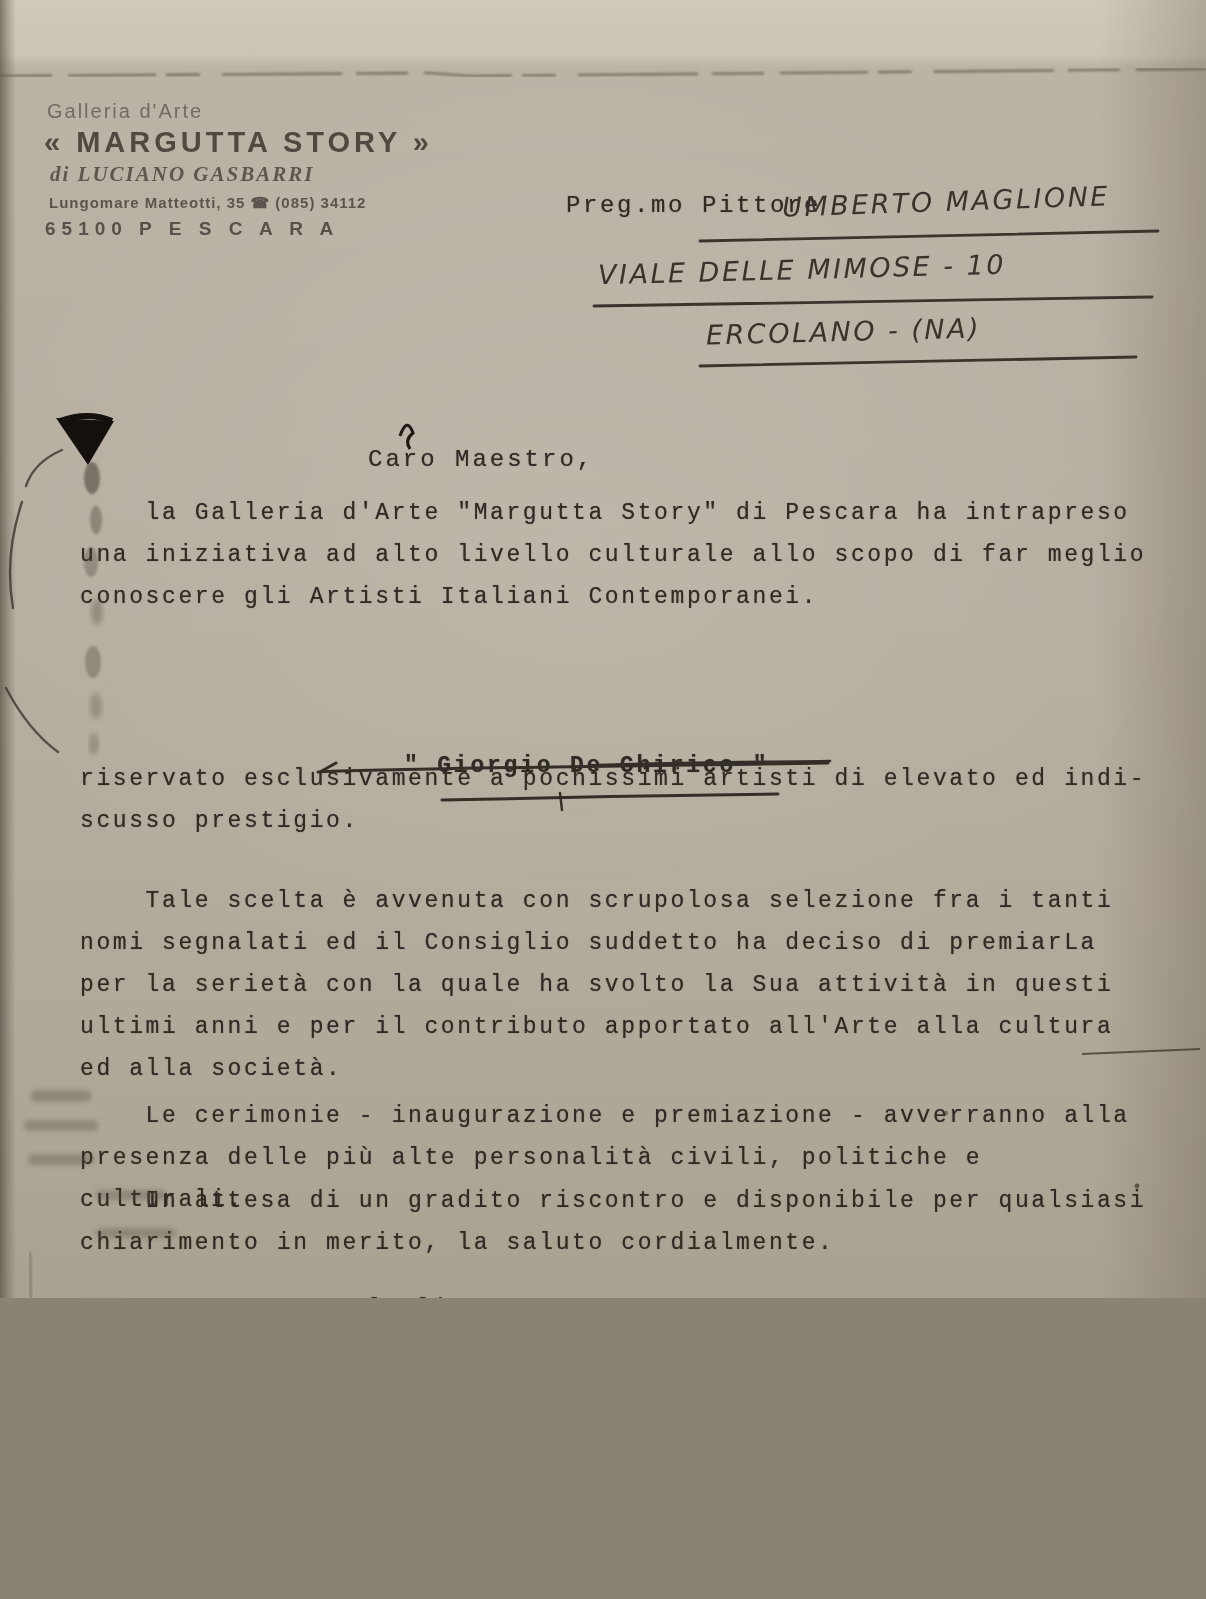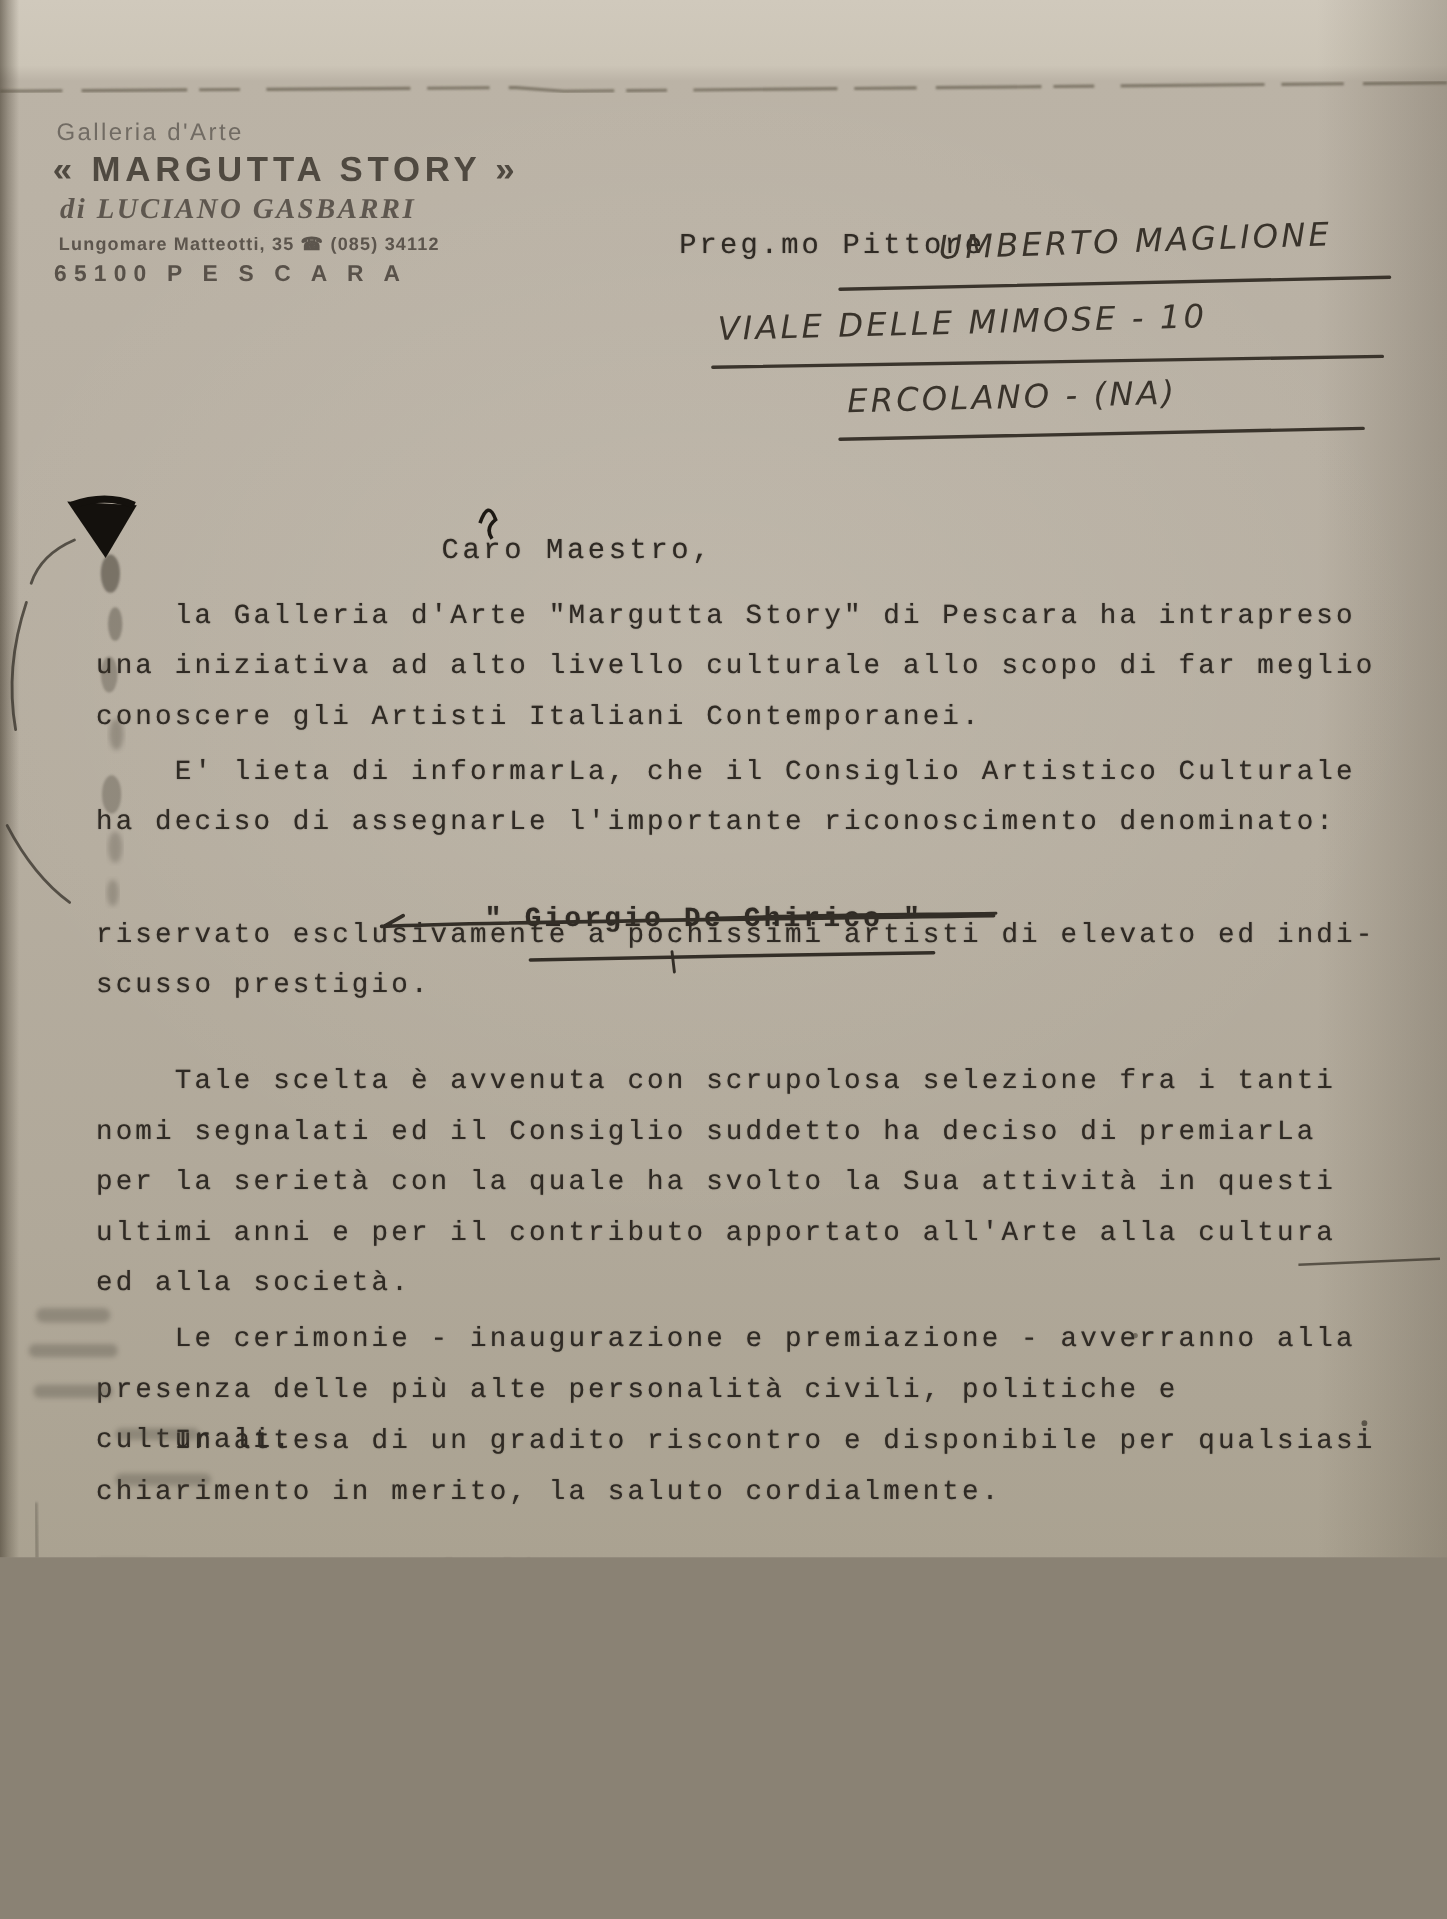--- a/index.html
+++ b/index.html
@@ -22,21 +22,21 @@
     position:absolute;left:80px;width:1070px;
     font-size:23px;letter-spacing:2.6px;line-height:42px;
   }
   .salutation{position:absolute;font-size:24px;letter-spacing:3px;}
   .award{position:absolute;font-weight:bold;font-size:23px;letter-spacing:2.8px;}
   .dateline{position:absolute;font-size:23px;letter-spacing:2.4px;}
   .signer{position:absolute;font-size:22px;letter-spacing:1.6px;}
   .lh{position:absolute;color:#48413a;}
   .lh-line1{font-size:20px;letter-spacing:2px;opacity:.72;color:#55504a;}
   .lh-name{font-size:29px;font-weight:bold;letter-spacing:4px;color:#413b33;opacity:.88;}
-  .lh-owner{font-family:"Liberation Serif",serif;font-style:italic;font-weight:bold;font-size:24px;letter-spacing:2px;opacity:.8;}
+  .lh-owner{font-family:"Liberation Serif",serif;font-style:italic;font-weight:bold;font-size:21px;letter-spacing:2px;opacity:.8;}
   .lh-addr{font-size:15px;font-weight:bold;letter-spacing:1px;opacity:.82;}
   .lh-city{font-size:19px;font-weight:bold;letter-spacing:6px;opacity:.85;text-align:right;}
   .recip-typed{position:absolute;font-size:24px;letter-spacing:2.6px;}
   .hand{
     position:absolute;font-family:"DejaVu Sans",sans-serif;font-style:italic;
     color:#39332b;font-size:27px;letter-spacing:2.5px;white-space:nowrap;
   }
   .overlay{position:absolute;left:0;top:0;pointer-events:none;}
 </style>
 </head>
@@ -53,22 +53,20 @@
   <div class="typed recip-typed" style="left:566px;top:192px;font-family:Liberation Mono, monospace;">Preg.mo Pittore</div>
   <div class="hand" style="left:782px;top:186px;transform:rotate(-2deg);">UMBERTO MAGLIONE</div>
   <div class="hand" style="left:598px;top:254px;transform:rotate(-1.5deg);">VIALE DELLE MIMOSE - 10</div>
   <div class="hand" style="left:706px;top:316px;transform:rotate(-1.5deg);">ERCOLANO - (NA)</div>
 
   <div class="typed salutation" style="left:368px;top:446px;">Caro Maestro,</div>
 
   <div class="typed body-par" style="top:492px;">    la Galleria d'Arte "Margutta Story" di Pescara ha intrapreso
 una iniziativa ad alto livello culturale allo scopo di far meglio
 conoscere gli Artisti Italiani Contemporanei.</div>
-  <div class="typed body-par" style="top:622px;">    E' lieta di informarLa, che il Consiglio Artistico Culturale
-ha deciso di assegnarLe l'importante riconoscimento denominato:</div>
 
   <div class="typed award" style="left:404px;top:753px;">" Giorgio De Chirico "</div>
 
   <div class="typed body-par" style="top:758px;">riservato esclusivamente a pochissimi artisti di elevato ed indi-
 scusso prestigio.</div>
   <div class="typed body-par" style="top:880px;">    Tale scelta è avvenuta con scrupolosa selezione fra i tanti
 nomi segnalati ed il Consiglio suddetto ha deciso di premiarLa
 per la serietà con la quale ha svolto la Sua attività in questi
 ultimi anni e per il contributo apportato all'Arte alla cultura
 ed alla società.</div>

